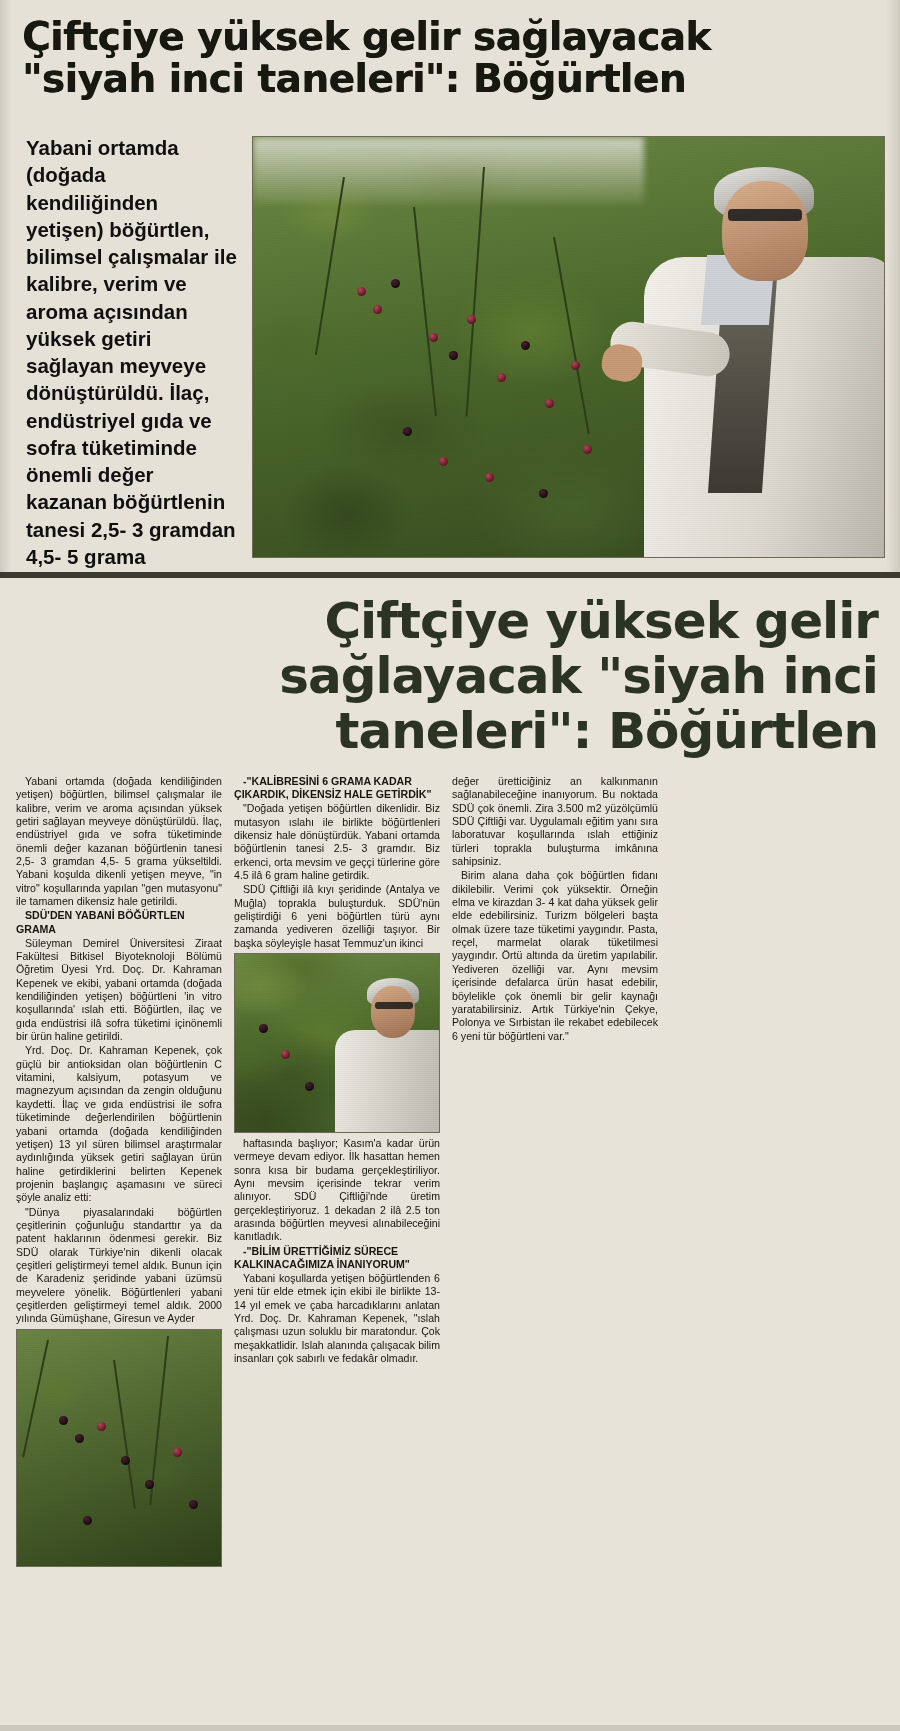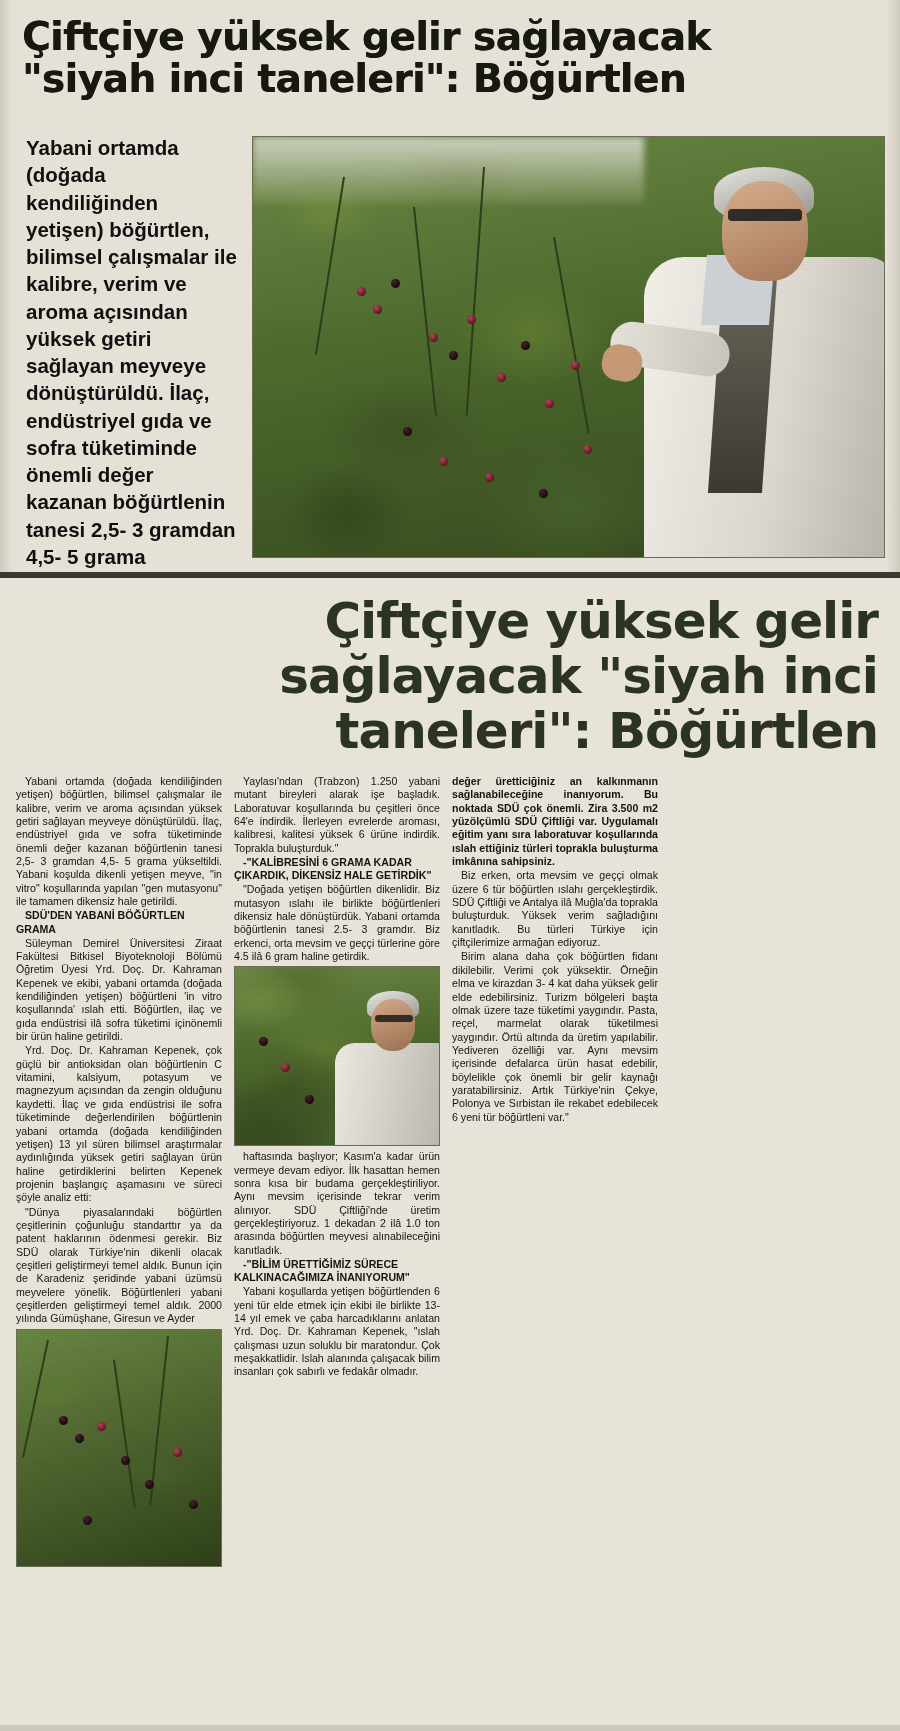--- a/index.html
+++ b/index.html
@@ -175,21 +175,21 @@
   }
   .col {
     width: 206px;
     font-size: 10.6px;
     line-height: 1.26;
     text-align: justify;
     color: #15150f;
     font-family: "Liberation Sans", sans-serif;
   }
   .col p { margin: 0 0 1px 0; text-indent: 9px; }
-  .col p.noindent { text-indent: 0; font-weight: bold; }
+  .col p.noindent { text-indent: 0; }
   .subhead {
     font-weight: bold;
     font-size: 10.6px;
     line-height: 1.24;
     margin: 4px 0 2px 0;
     text-indent: 0;
     text-align: left;
   }
 
   .col-photo {
@@ -322,46 +322,45 @@
           <div class="berry dark" style="left:104px; top:126px;"></div>
           <div class="berry dark" style="left:128px; top:150px;"></div>
           <div class="berry" style="left:156px; top:118px;"></div>
           <div class="berry dark" style="left:172px; top:170px;"></div>
           <div class="berry dark" style="left:66px;  top:186px;"></div>
           <div class="photo-grain"></div>
         </div>
       </div>
 
       <div class="col">
-        <p>Yaylası'ndan (Trabzon) 1.250 yabani mutant bireyleri alarak işe başladık. Laboratuvar koşullarında bu çeşitleri önce 64'e indirdik. İlerleyen evrelerde aroması, kalibresi, kalitesi yüksek 6 ürüne indirdik. Toprakla buluşturduk."</p>
         <p class="subhead">-"KALİBRESİNİ 6 GRAMA KADAR ÇIKARDIK, DİKENSİZ HALE GETİRDİK"</p>
         <p>"Doğada yetişen böğürtlen dikenlidir. Biz mutasyon ıslahı ile birlikte böğürtlenleri dikensiz hale dönüştürdük. Yabani ortamda böğürtlenin tanesi 2.5- 3 gramdır. Biz erkenci, orta mevsim ve geççi türlerine göre 4.5 ilâ 6 gram haline getirdik.</p>
+        <p>SDÜ Çiftliği ilâ kıyı şeridinde (Antalya ve Muğla) toprakla buluşturduk. SDÜ'nün geliştirdiği 6 yeni böğürtlen türü aynı zamanda yediveren özelliği taşıyor. Bir başka söyleyişle hasat Temmuz'un ikinci</p>
 
         <div class="col-photo">
           <div class="foliage"></div>
           <div class="berry dark" style="left:24px; top:70px;"></div>
           <div class="berry" style="left:46px; top:96px;"></div>
           <div class="berry dark" style="left:70px; top:128px;"></div>
           <div class="mini-person">
             <div class="mcoat"></div>
             <div class="mhair"></div>
             <div class="mhead"></div>
             <div class="mglass"></div>
           </div>
           <div class="photo-grain"></div>
         </div>
 
-        <p>haftasında başlıyor; Kasım'a kadar ürün vermeye devam ediyor. İlk hasattan hemen sonra kısa bir budama gerçekleştiriliyor. Aynı mevsim içerisinde tekrar verim alınıyor. SDÜ Çiftliği'nde üretim gerçekleştiriyoruz. 1 dekadan 2 ilâ 1.0 ton arasında böğürtlen meyvesi alınabileceğini kanıtladık.</p>
+        <p>haftasında başlıyor; Kasım'a kadar ürün vermeye devam ediyor. İlk hasattan hemen sonra kısa bir budama gerçekleştiriliyor. Aynı mevsim içerisinde tekrar verim alınıyor. SDÜ Çiftliği'nde üretim gerçekleştiriyoruz. 1 dekadan 2 ilâ 2.5 ton arasında böğürtlen meyvesi alınabileceğini kanıtladık.</p>
         <p class="subhead">-"BİLİM ÜRETTİĞİMİZ SÜRECE KALKINACAĞIMIZA İNANIYORUM"</p>
         <p>Yabani koşullarda yetişen böğürtlenden 6 yeni tür elde etmek için ekibi ile birlikte 13- 14 yıl emek ve çaba harcadıklarını anlatan Yrd. Doç. Dr. Kahraman Kepenek, "ıslah çalışması uzun soluklu bir maratondur. Çok meşakkatlidir. Islah alanında çalışacak bilim insanları çok sabırlı ve fedakâr olmadır.</p>
       </div>
 
       <div class="col">
         <p class="noindent">değer üretticiğiniz an kalkınmanın sağlanabileceğine inanıyorum. Bu noktada SDÜ çok önemli. Zira 3.500 m2 yüzölçümlü SDÜ Çiftliği var. Uygulamalı eğitim yanı sıra laboratuvar koşullarında ıslah ettiğiniz türleri toprakla buluşturma imkânına sahipsiniz.</p>
-        <p>Biz erken, orta mevsim ve geççi olmak üzere 6 tür böğürtlen ıslahı gerçekleştirdik. SDÜ Çiftliği ve Antalya ilâ Muğla'da toprakla buluşturduk. Yüksek verim sağladığını kanıtladık. Bu türleri Türkiye için çiftçilerimize armağan ediyoruz.</p>
         <p>Birim alana daha çok böğürtlen fidanı dikilebilir. Verimi çok yüksektir. Örneğin elma ve kirazdan 3- 4 kat daha yüksek gelir elde edebilirsiniz. Turizm bölgeleri başta olmak üzere taze tüketimi yaygındır. Pasta, reçel, marmelat olarak tüketilmesi yaygındır. Örtü altında da üretim yapılabilir. Yediveren özelliği var. Aynı mevsim içerisinde defalarca ürün hasat edebilir, böylelikle çok önemli bir gelir kaynağı yaratabilirsiniz. Artık Türkiye'nin Çekye, Polonya ve Sırbistan ile rekabet edebilecek 6 yeni tür böğürtleni var."</p>
       </div>
 
     </div>
 
     <div class="footer-strip"></div>
   </div>
 
 </div>
 

